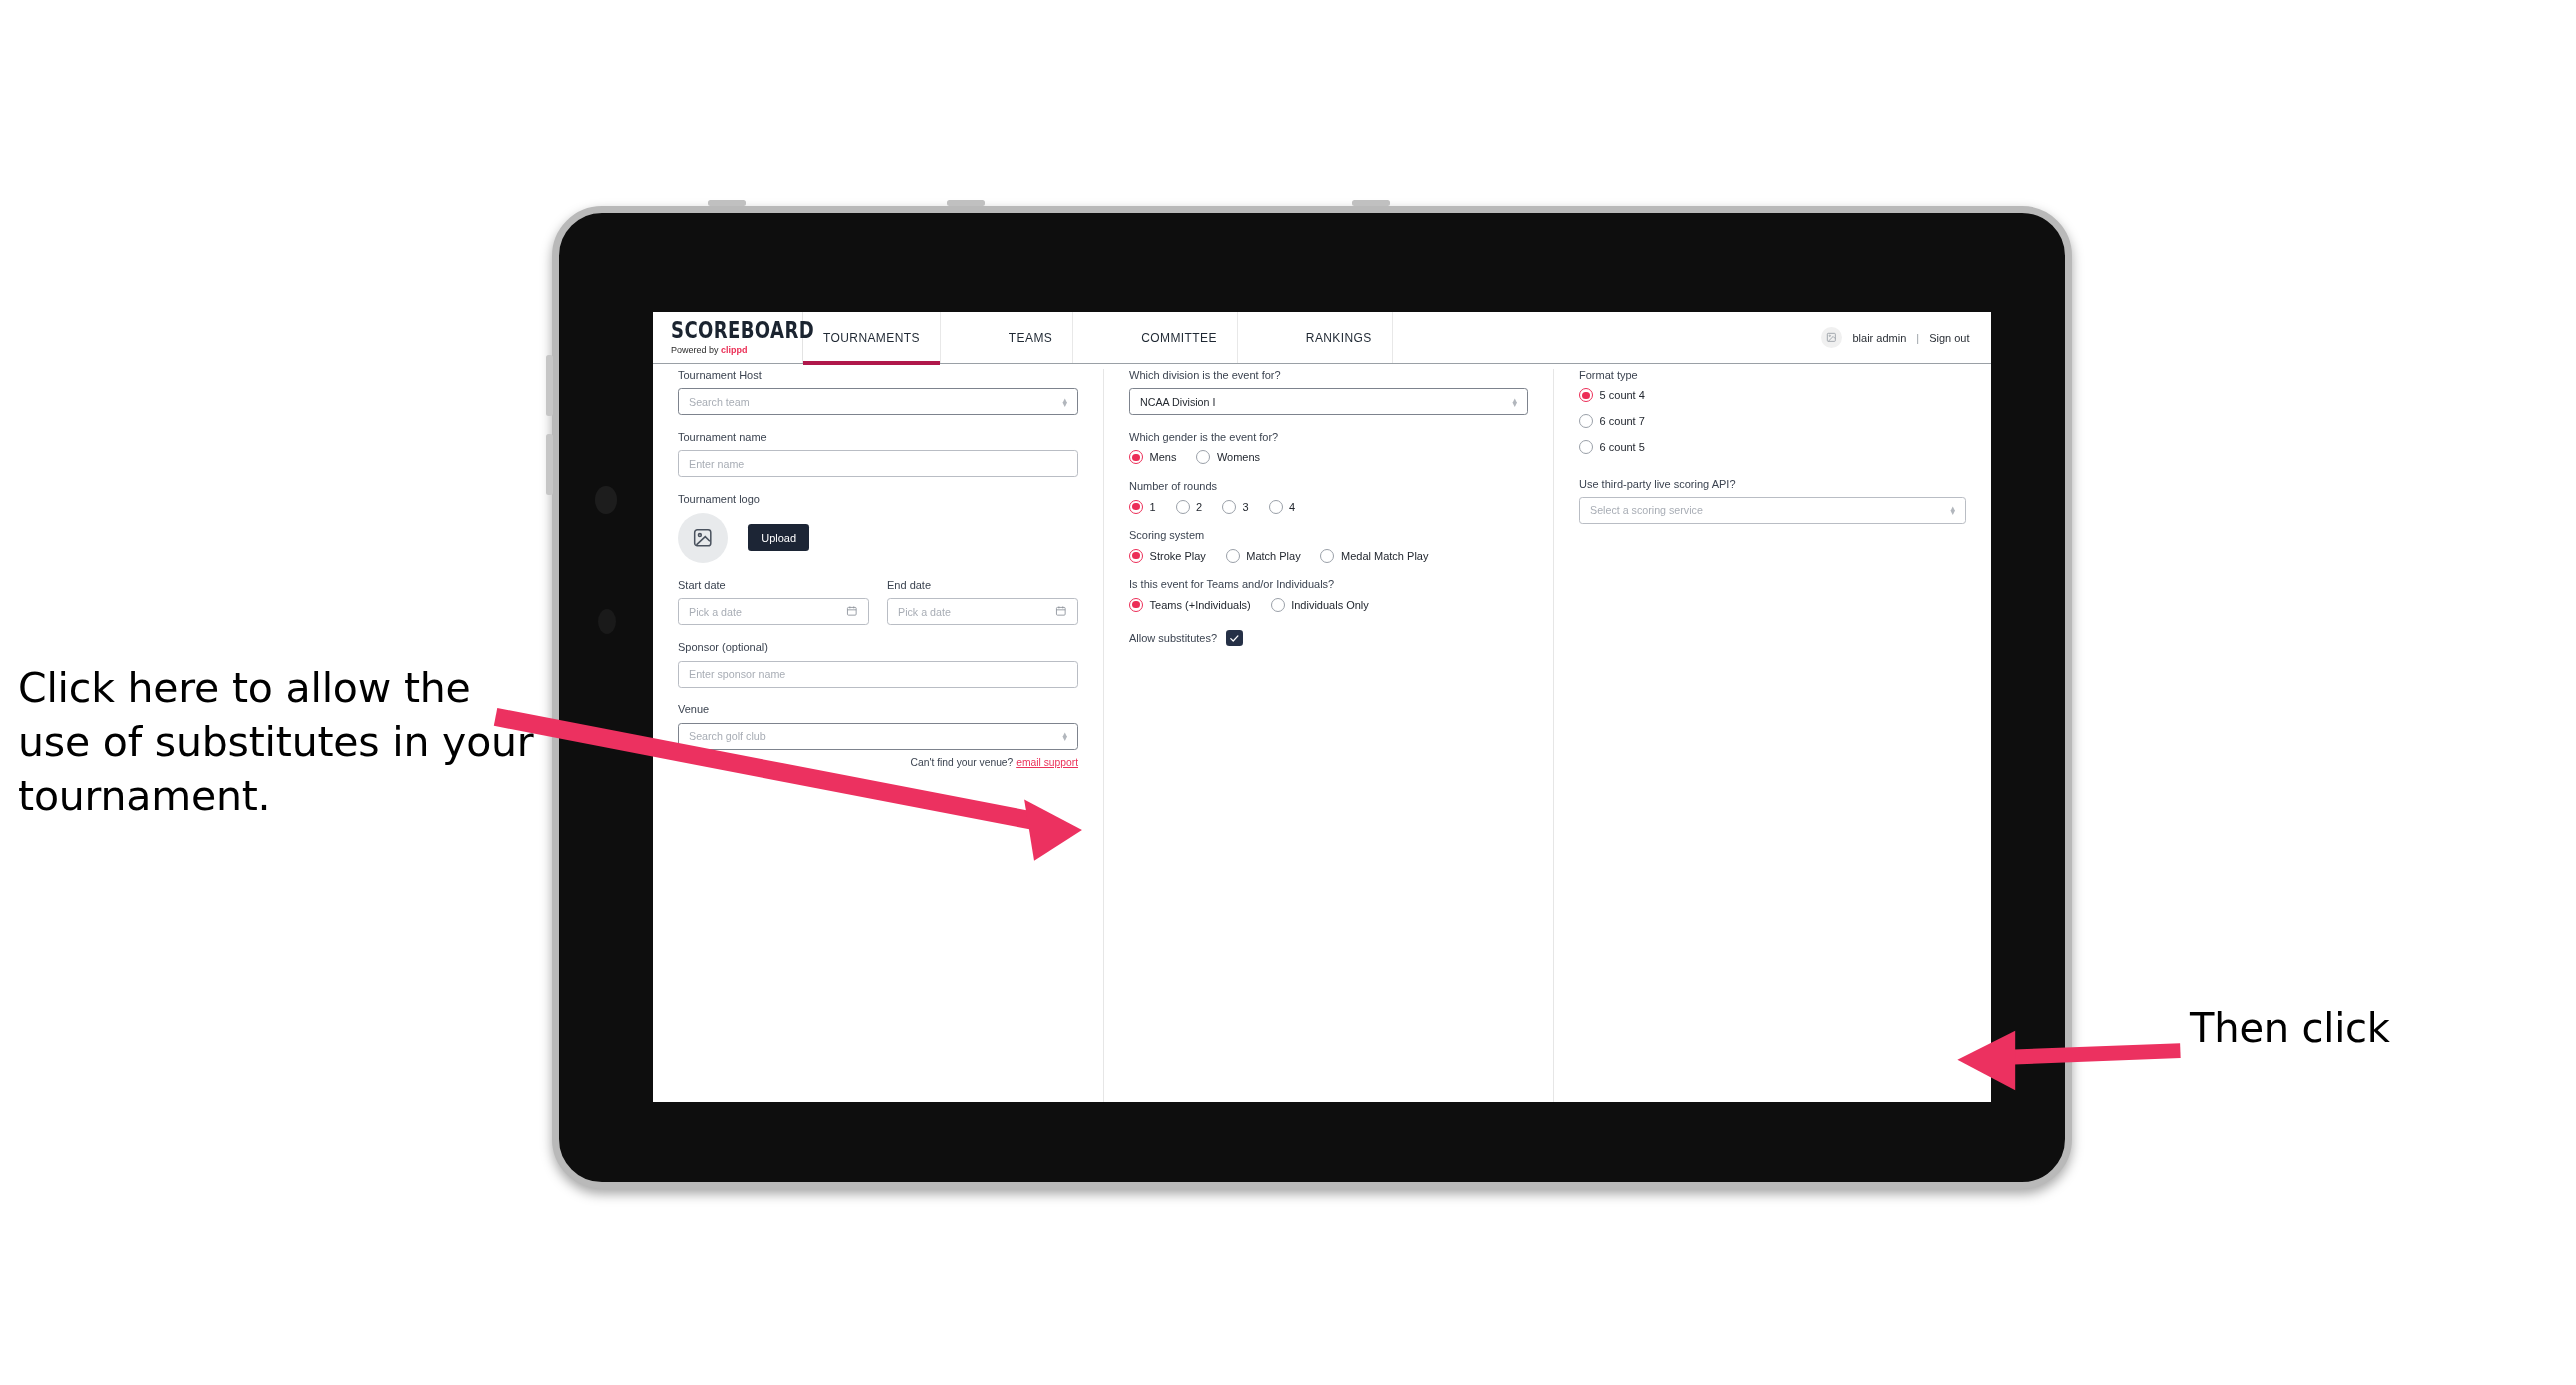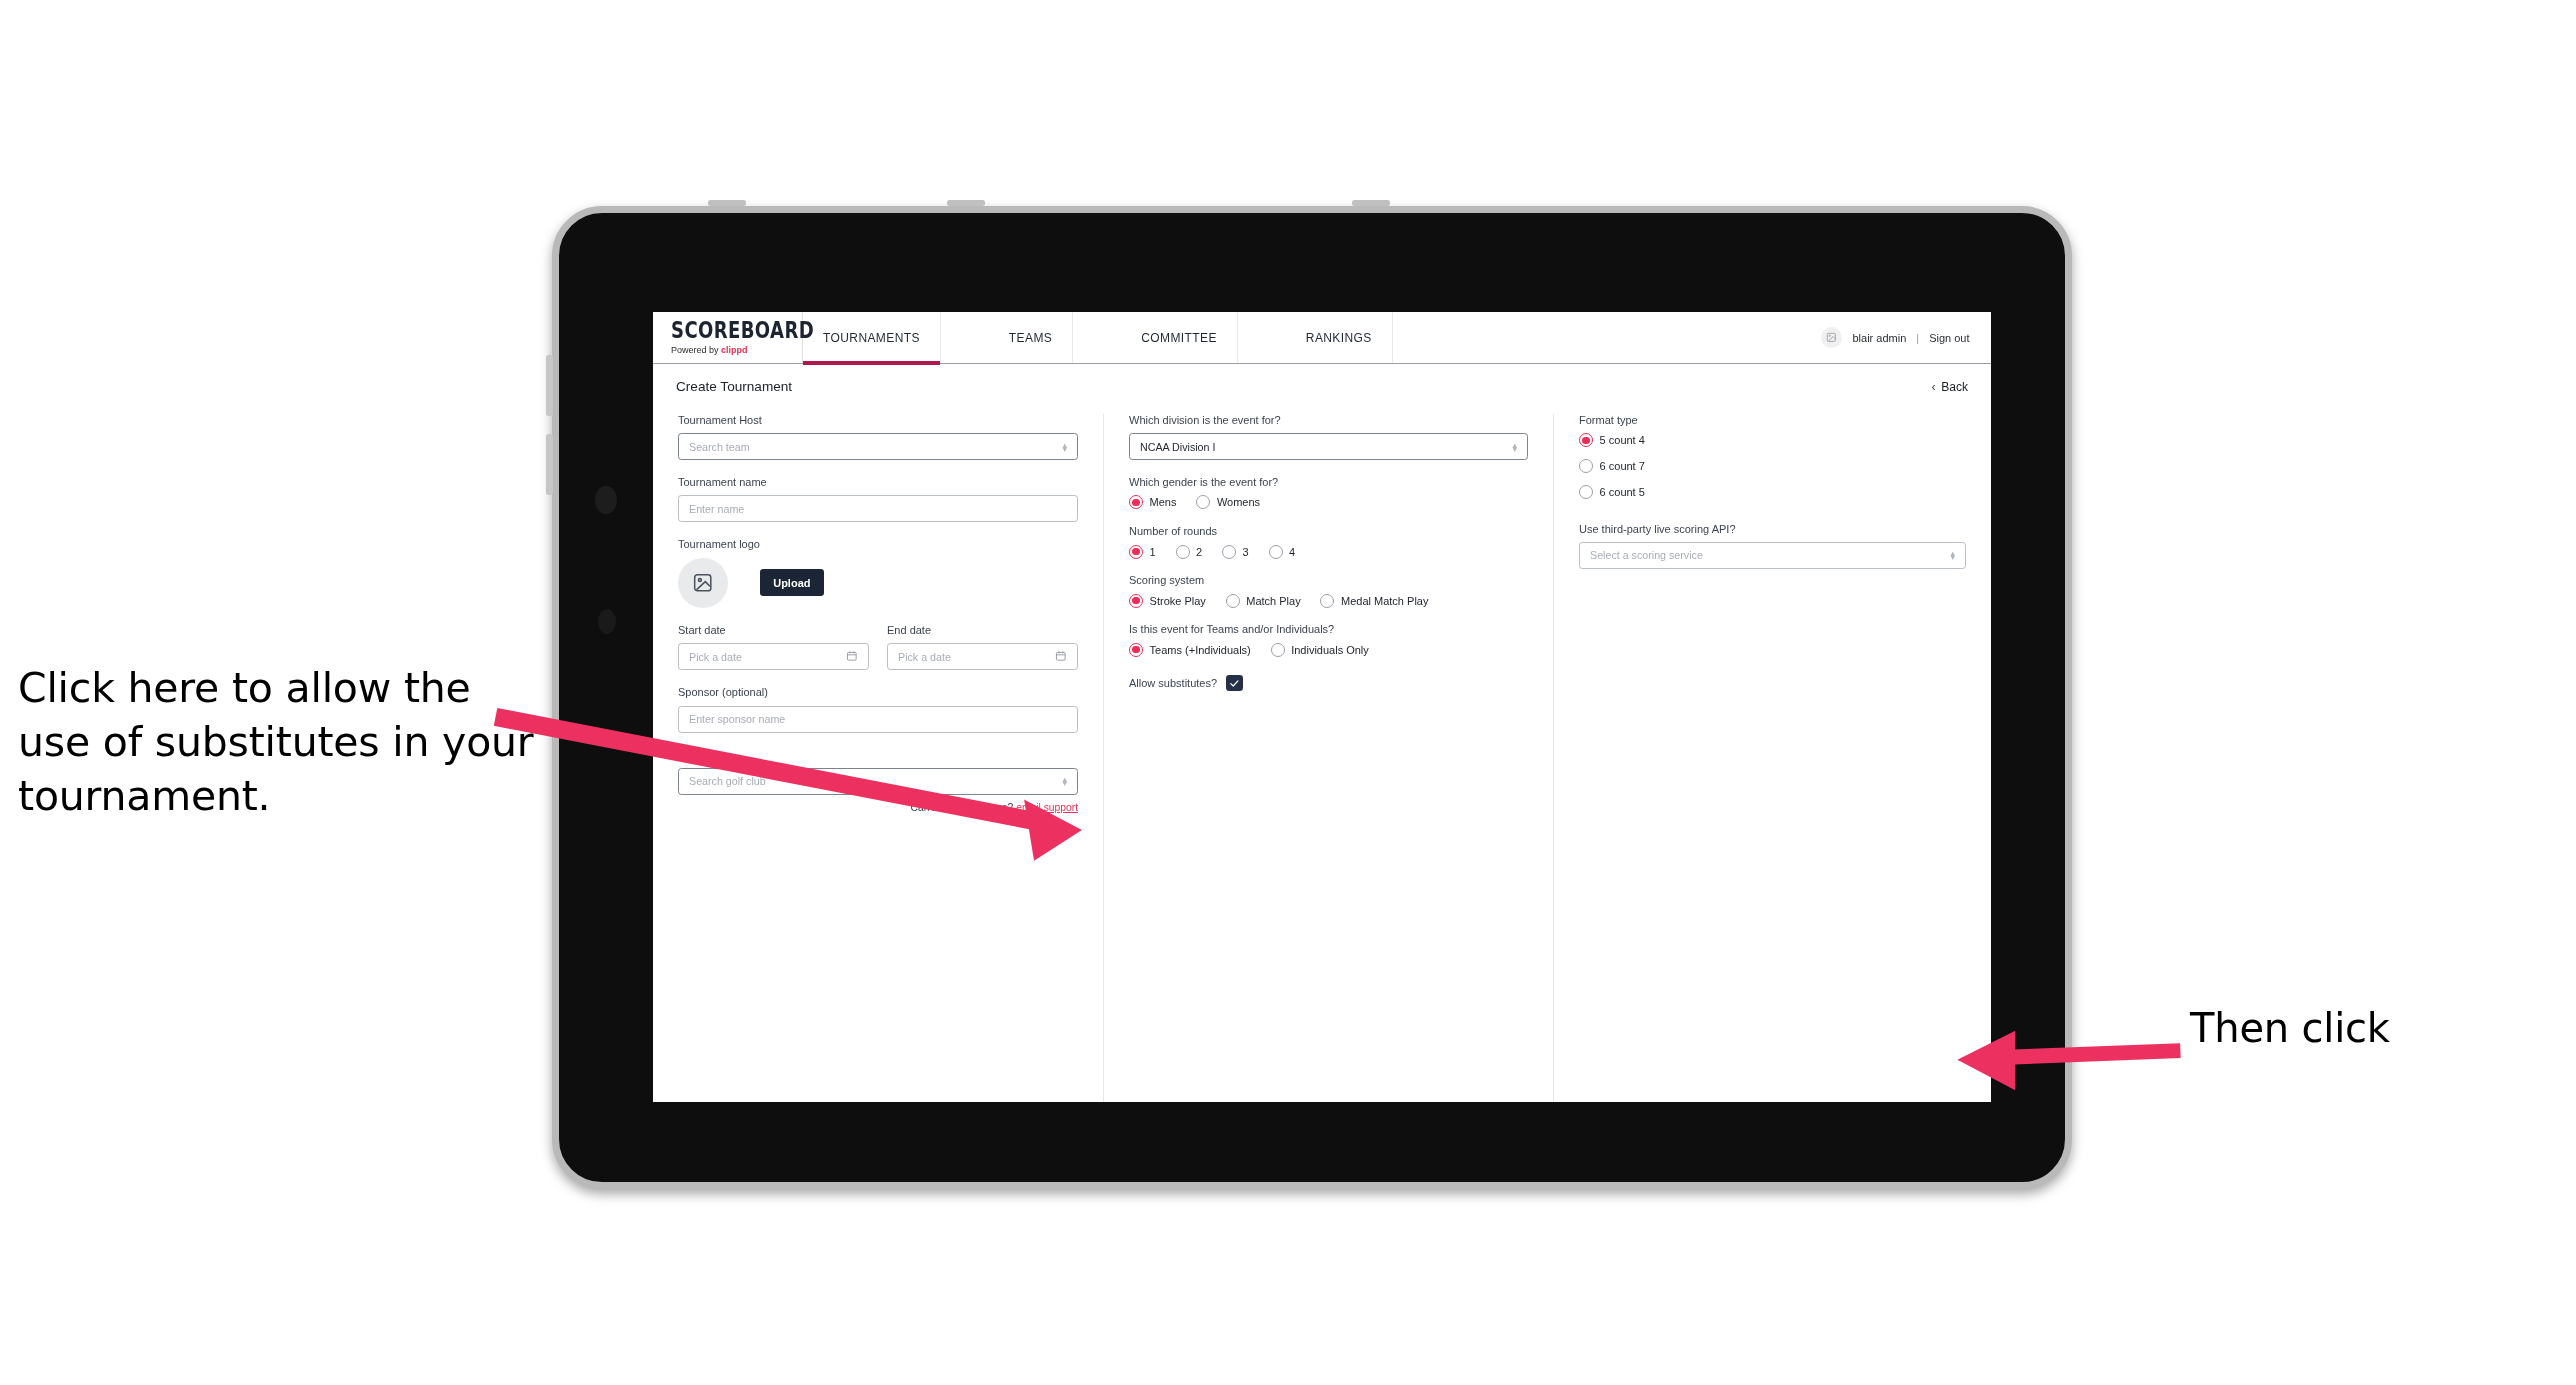--- a/index.html
+++ b/index.html
@@ -121,21 +121,21 @@
   }
   .input.strong { border-color: #7d838d; }
   .input .val { color: #252a31; }
   .spin {
     margin-left: auto; display: flex; flex-direction: column;
     line-height: 4.1px; color: #b2b7bd; font-size: 9px;
   }
   .calicon { margin-left:auto; color:#8d939b; font-size: 12.4px; }
 
   
-  .logorow { display:flex; align-items:center; gap: 32px; margin-top: 5px; font-weight: bold; }
+  .logorow { display:flex; align-items:center; gap: 20px; margin-top: 5px; }
   .logocircle {
     width: 50px; height: 50px; border-radius: 50%; background: #e8eaec;
     display:flex; align-items:center; justify-content:center; color:#4a525e;
   }
   .uploadbtn {
     background:#1c2535; color:#fff; font-size: 11px;
     border-radius: 3.3px; padding: 7.4px 13.2px; cursor:pointer;
   }
 
   .daterow { display:flex; gap: 18px; margin-top: 16.5px; }
@@ -240,27 +240,20 @@
                 <circle cx="8.5" cy="8.5" r="1.5"></circle>
                 <path d="M21 15l-5-5L5 21"></path>
             </svg>
           </div>
           <span>blair admin</span>
           <span class="sep">|</span>
           <span class="signout">Sign out</span>
         </div>
       </div>
 
-      <div class="titlerow">
-        <div class="pagetitle">Create Tournament</div>
-        <div class="backlink">
-          <span class="chev">‹</span>
-          <span>Back</span>
-        </div>
-      </div>
 
       <div class="body">
 
         <div class="col col1">
 
           <div class="fieldlabel">Tournament Host</div>
           <div class="input strong">
             <span>Search team</span>
             <span class="spin">
                 <span>▴</span>

